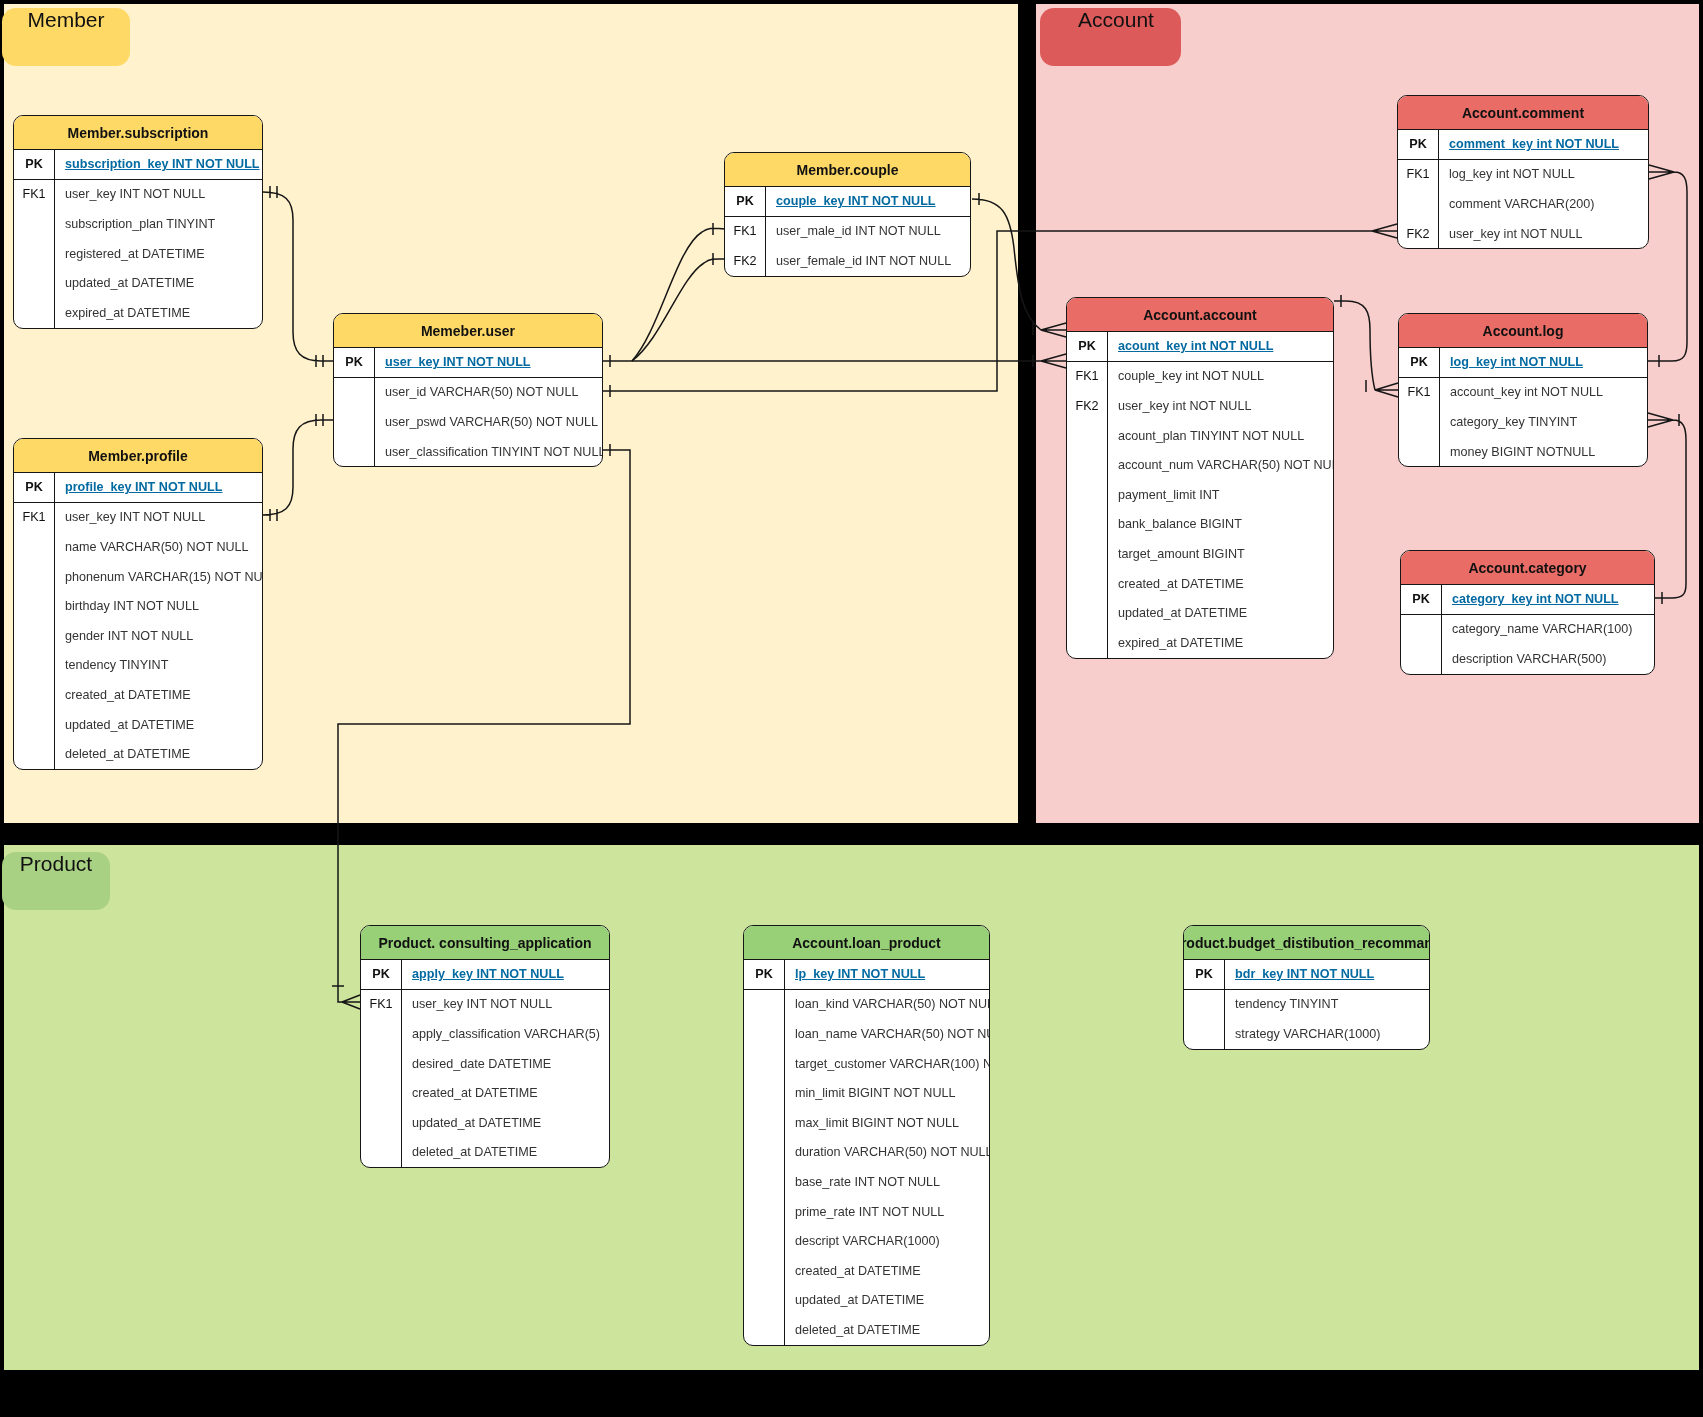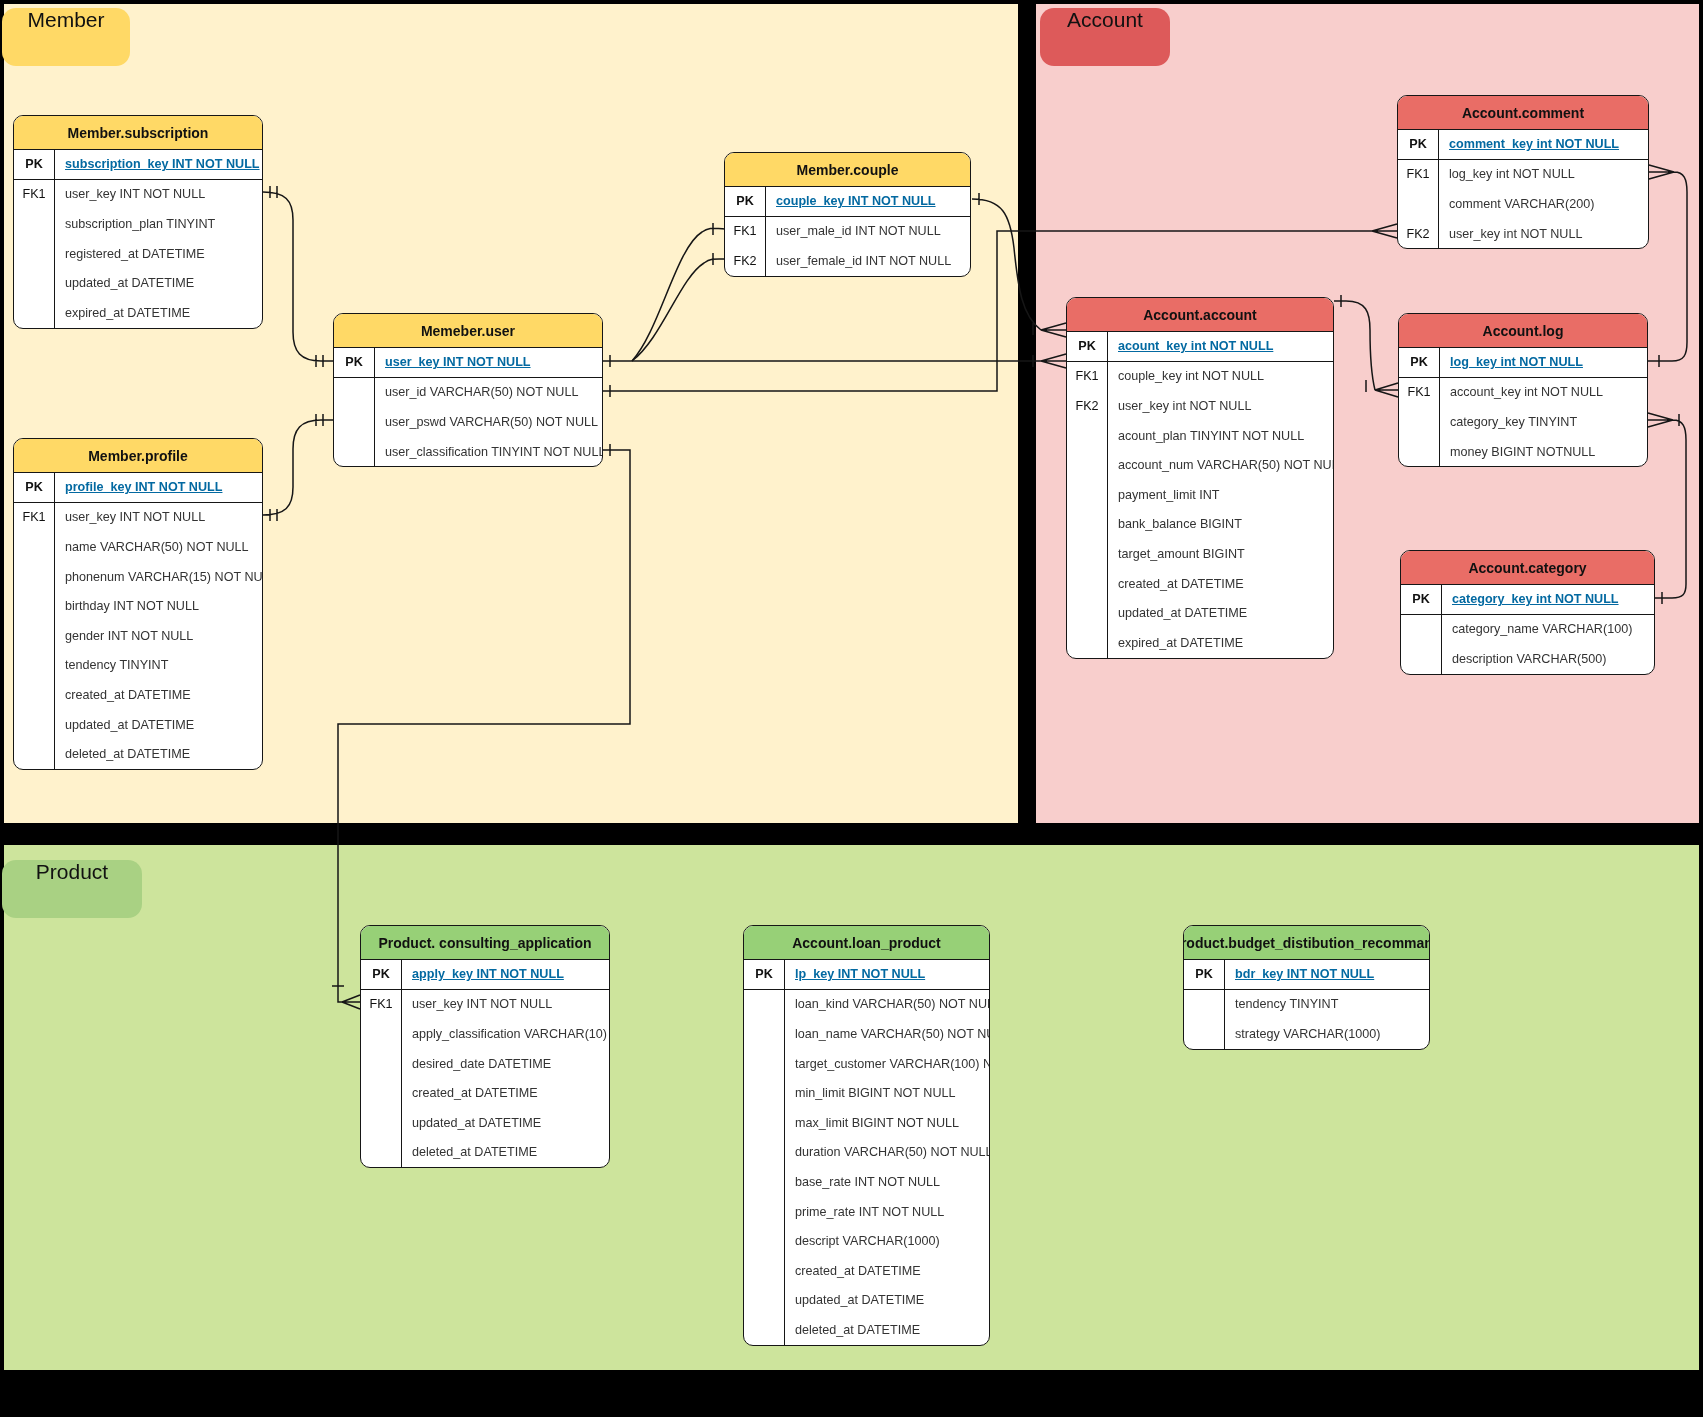--- a/index.html
+++ b/index.html
@@ -5,22 +5,22 @@
   html,body{margin:0;padding:0;background:#000;}
   .canvas{position:relative;width:1703px;height:1417px;background:#000;overflow:hidden;
           font-family:"Liberation Sans",sans-serif;}
   .region{position:absolute;}
   .region-member{left:4px;top:4px;width:1014px;height:819px;background:var(--member-bg,#FFF2CC);}
   .region-account{left:1036px;top:4px;width:663px;height:819px;background:var(--account-bg,#F8CECC);}
   .region-product{left:4px;top:845px;width:1695px;height:525px;background:var(--product-bg,#CDE49C);}
   .rlabel{position:absolute;height:58px;border-radius:14px;display:flex;
           justify-content:center;font-size:21px;color:#111;z-index:20;}
   .rlabel-member{left:2px;top:8px;width:128px;background:var(--member-accent,#FFD966);}
-  .rlabel-account{left:1040px;top:8px;width:130px;background:var(--account-label,#DD5A5A);}
-  .rlabel-product{left:2px;top:852px;width:140px;background:var(--product-label,#A9D183);margin-top:8px;}
+  .rlabel-account{left:1040px;top:8px;width:130px;background:var(--account-label,#DD5A5A);padding-left:11px;}
+  .rlabel-product{left:2px;top:852px;width:108px;background:var(--product-label,#A9D183);}
   #rels{position:absolute;left:0;top:0;z-index:5;}
   #rels path{stroke:#161616;stroke-width:1.5;fill:none;}
   .etable{position:absolute;z-index:10;background:#fff;border:1.6px solid #161616;
           border-radius:10px;box-sizing:border-box;overflow:hidden;}
   .etable .ttl{height:33px;display:flex;align-items:center;justify-content:center;
           font-weight:bold;font-size:14px;color:#111;border-bottom:1.6px solid #161616;}
   .t-yellow .ttl{background:var(--member-accent,#FFD966);}
   .t-red .ttl{background:var(--account-header,#E96D66);}
   .t-green .ttl{background:var(--product-header,#97D077);}
   .erow{height:29.6px;display:flex;box-sizing:border-box;}
@@ -274,21 +274,21 @@
         <div class="erow pk">
           <div class="kc">PK</div>
           <div class="tx">apply_key INT NOT NULL</div>
         </div>
         <div class="erow">
           <div class="kc">FK1</div>
           <div class="tx">user_key INT NOT NULL</div>
         </div>
         <div class="erow">
           <div class="kc"></div>
-          <div class="tx">apply_classification VARCHAR(10)</div>
+          <div class="tx">apply_classification VARCHAR(5)</div>
         </div>
         <div class="erow">
           <div class="kc"></div>
           <div class="tx">desired_date DATETIME</div>
         </div>
         <div class="erow">
           <div class="kc"></div>
           <div class="tx">created_at DATETIME</div>
         </div>
         <div class="erow">

